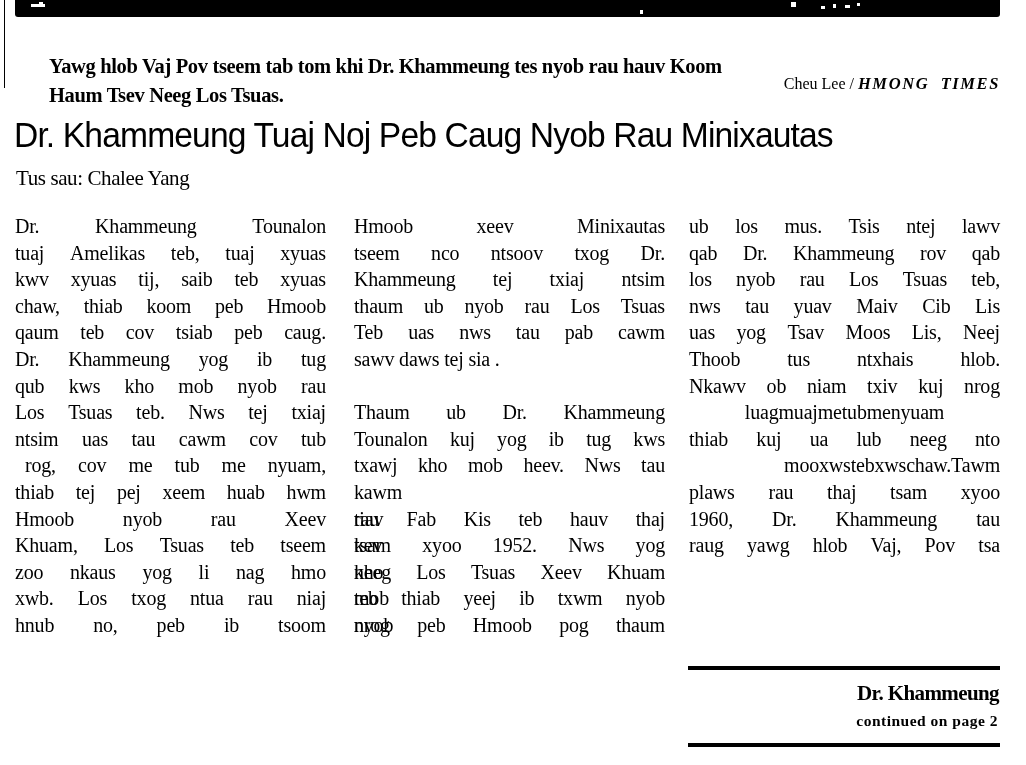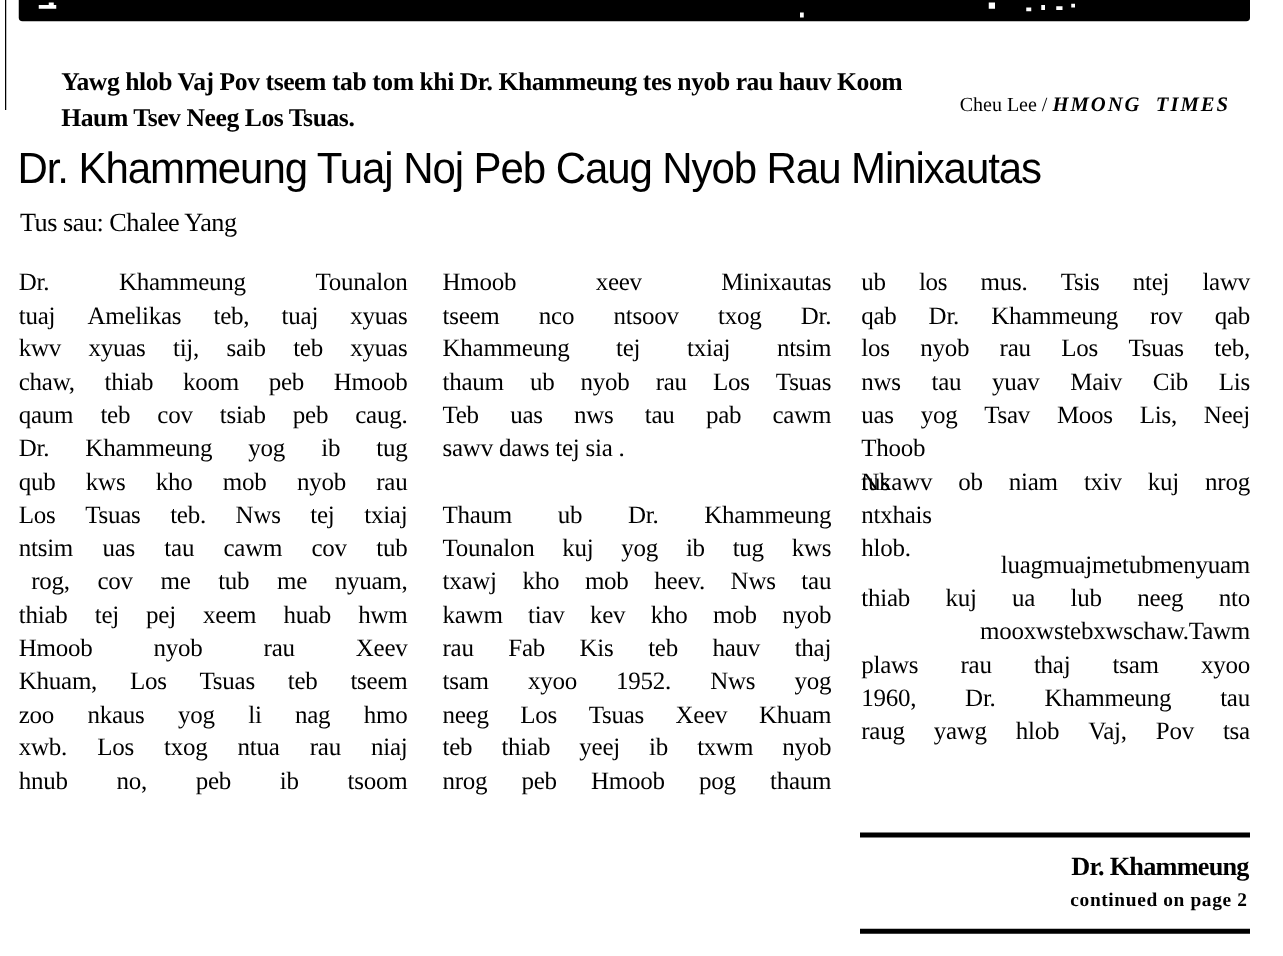--- a/index.html
+++ b/index.html
@@ -15,21 +15,21 @@
   .left-rule {
     position: absolute; left: 4px; top: 0; width: 1px; height: 88px;
     background: #000;
   }
   .caption {
     position: absolute; left: 49px; top: 28px; width: 930px;
     font-family: "Liberation Serif", serif; font-weight: bold;
     font-size: 20.5px; line-height: 29px; letter-spacing: -0.35px;
   }
   .credit {
-    position: absolute; right: 42px; top: 74px;
+    position: absolute; right: 26px; top: 74px;
     font-size: 16px; line-height: 20px; white-space: nowrap;
   }
   .credit .pub {
     font-weight: bold; font-style: italic; letter-spacing: 1.6px;
     font-size: 16.5px;
   }
   .headline {
     position: absolute; left: 14px; top: 114px; white-space: nowrap;
     font-family: "Liberation Sans", sans-serif; font-size: 35px;
     line-height: 42px; letter-spacing: -0.9px;
@@ -274,21 +274,21 @@
       <span>kws</span>
     </span>
   <span class="line" style="display: flex; justify-content: space-between;">
       <span>txawj</span>
       <span>kho</span>
       <span>mob</span>
       <span>heev.</span>
       <span>Nws</span>
       <span>tau</span>
     </span>
-  <span class="line" style="display: flex; justify-content: space-between;">
+  <span class="line" style="display: flex; justify-content: flex-start; flex-direction: column;">
       <span>kawm</span>
       <span>tiav</span>
       <span>kev</span>
       <span>kho</span>
       <span>mob</span>
       <span>nyob</span>
     </span>
   <span class="line" style="display: flex; justify-content: space-between;">
       <span>rau</span>
       <span>Fab</span>
@@ -361,35 +361,35 @@
       <span>Lis</span>
     </span>
   <span class="line" style="display: flex; justify-content: space-between;">
       <span>uas</span>
       <span>yog</span>
       <span>Tsav</span>
       <span>Moos</span>
       <span>Lis,</span>
       <span>Neej</span>
     </span>
-  <span class="line" style="display: flex; justify-content: space-between; flex-direction: column;">
+  <span class="line" style="display: flex; justify-content: space-between;">
       <span>Thoob</span>
       <span>tus</span>
       <span>ntxhais</span>
       <span>hlob.</span>
     </span>
   <span class="line" style="display: flex; justify-content: space-between;">
       <span>Nkawv</span>
       <span>ob</span>
       <span>niam</span>
       <span>txiv</span>
       <span>kuj</span>
       <span>nrog</span>
     </span>
-  <span class="line" style="display: flex; justify-content: flex-end; margin-top: 40px;">
+  <span class="line" style="display: flex; justify-content: center;">
       <span>luag</span>
       <span>muaj</span>
       <span>me</span>
       <span>tub</span>
       <span>me</span>
       <span>nyuam</span>
     </span>
   <span class="line" style="display: flex; justify-content: space-between;">
       <span>thiab</span>
       <span>kuj</span>

